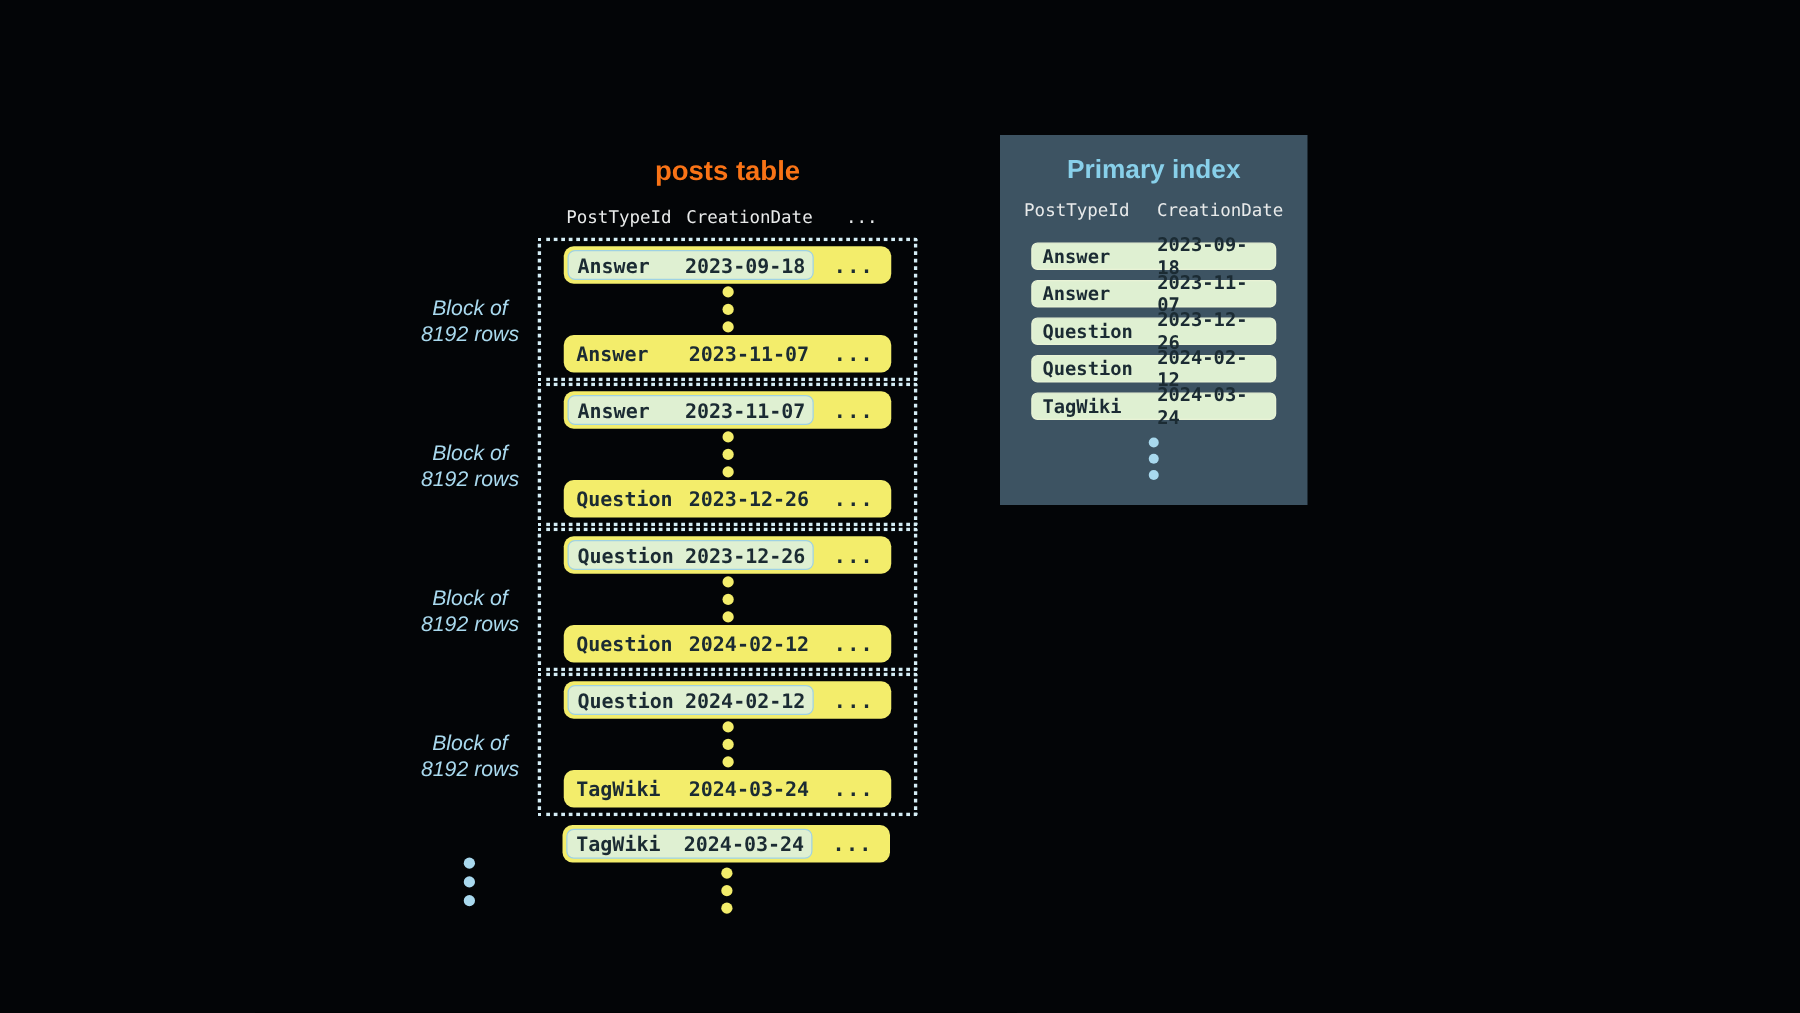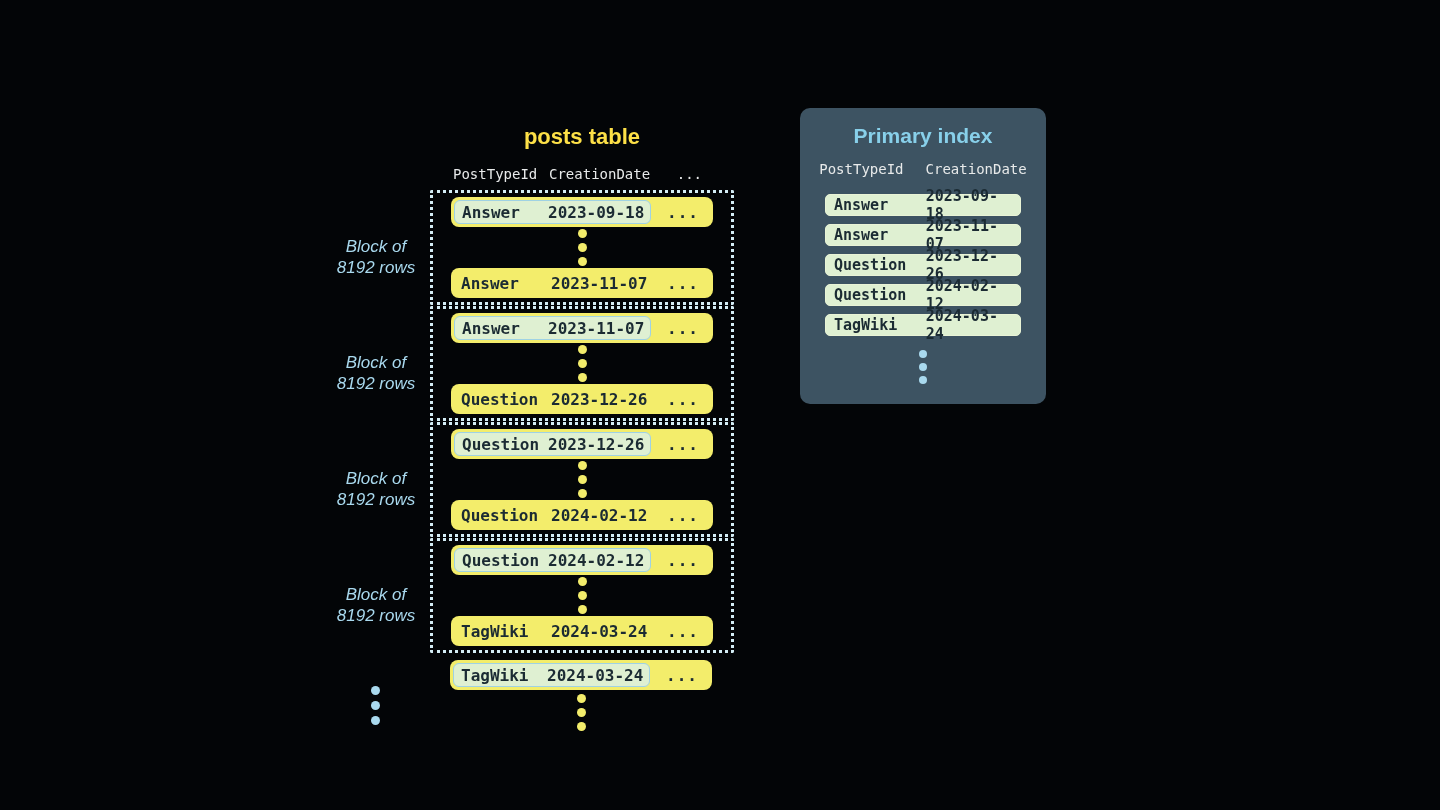--- a/index.html
+++ b/index.html
@@ -5,21 +5,21 @@
   html,body { margin:0; padding:0; background:#010203; }
   .canvas {
     position:relative; width:1440px; height:810px;
     background:#030507; overflow:hidden;
     font-family:"DejaVu Sans Mono", monospace;
   }
 
   
   .pt-title {
     position:absolute; left:430px; top:124px; width:304px;
-    text-align:center; color:#fde047;
+    text-align:center; color:#f97316;
     font-family:"Liberation Sans", sans-serif;
     font-weight:bold; font-size:22px;
   }
   .pt-header {
     position:absolute; left:450px; top:166px; width:262px;
     display:flex; align-items:center;
     color:#e8eaea; font-size:14px;
   }
   .pt-header .hc1 { width:96px; padding-left:3px; }
   .pt-header .hc3 { margin-left:auto; padding-right:10px; }
@@ -59,21 +59,21 @@
   .dot-yellow { background:#f3ed6b; }
   .dot-blue { background:#a9d9ee; }
 
   .overflow-row { position:absolute; left:450px; top:660px; }
   .bottom-dots  { position:absolute; left:577px; top:694px; }
   .left-dots    { position:absolute; left:371px; top:686px; gap:6px; }
 
   
   .panel {
     position:absolute; left:800px; top:108px; width:246px; height:296px;
-    background:#3d5362; border-radius:10px;
+    background:#3d5362; border-radius:0;
   }
   .panel-title {
     margin-top:16px; text-align:center; color:#88d0ea;
     font-family:"Liberation Sans", sans-serif;
     font-weight:bold; font-size:21px;
   }
   .panel-header {
     margin-top:13px; display:flex; justify-content:center; gap:22px;
     color:#e8eaea; font-size:14px;
   }

